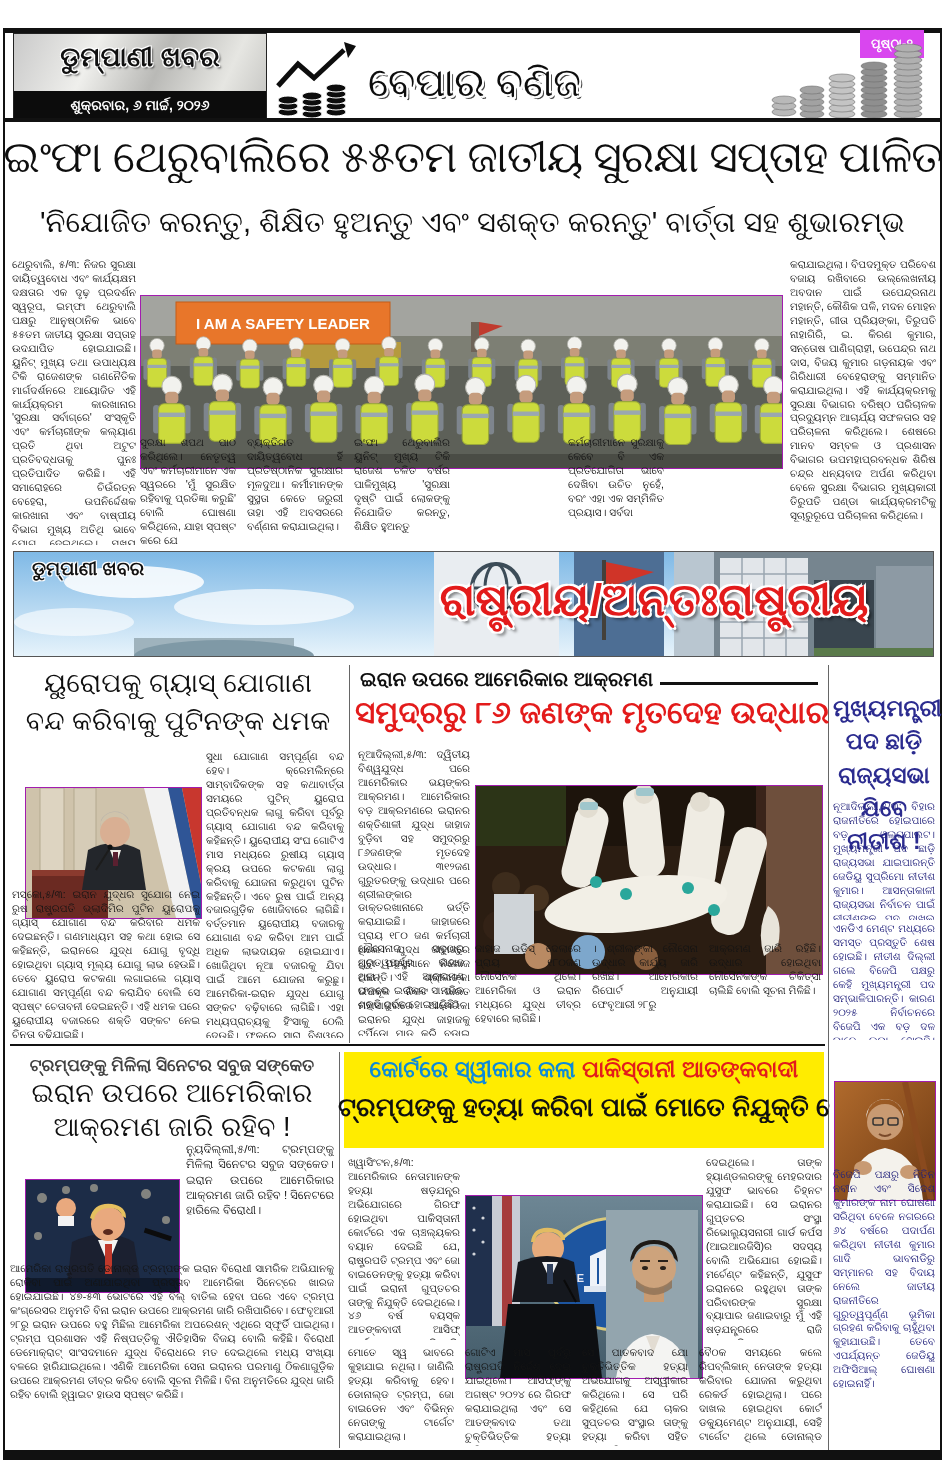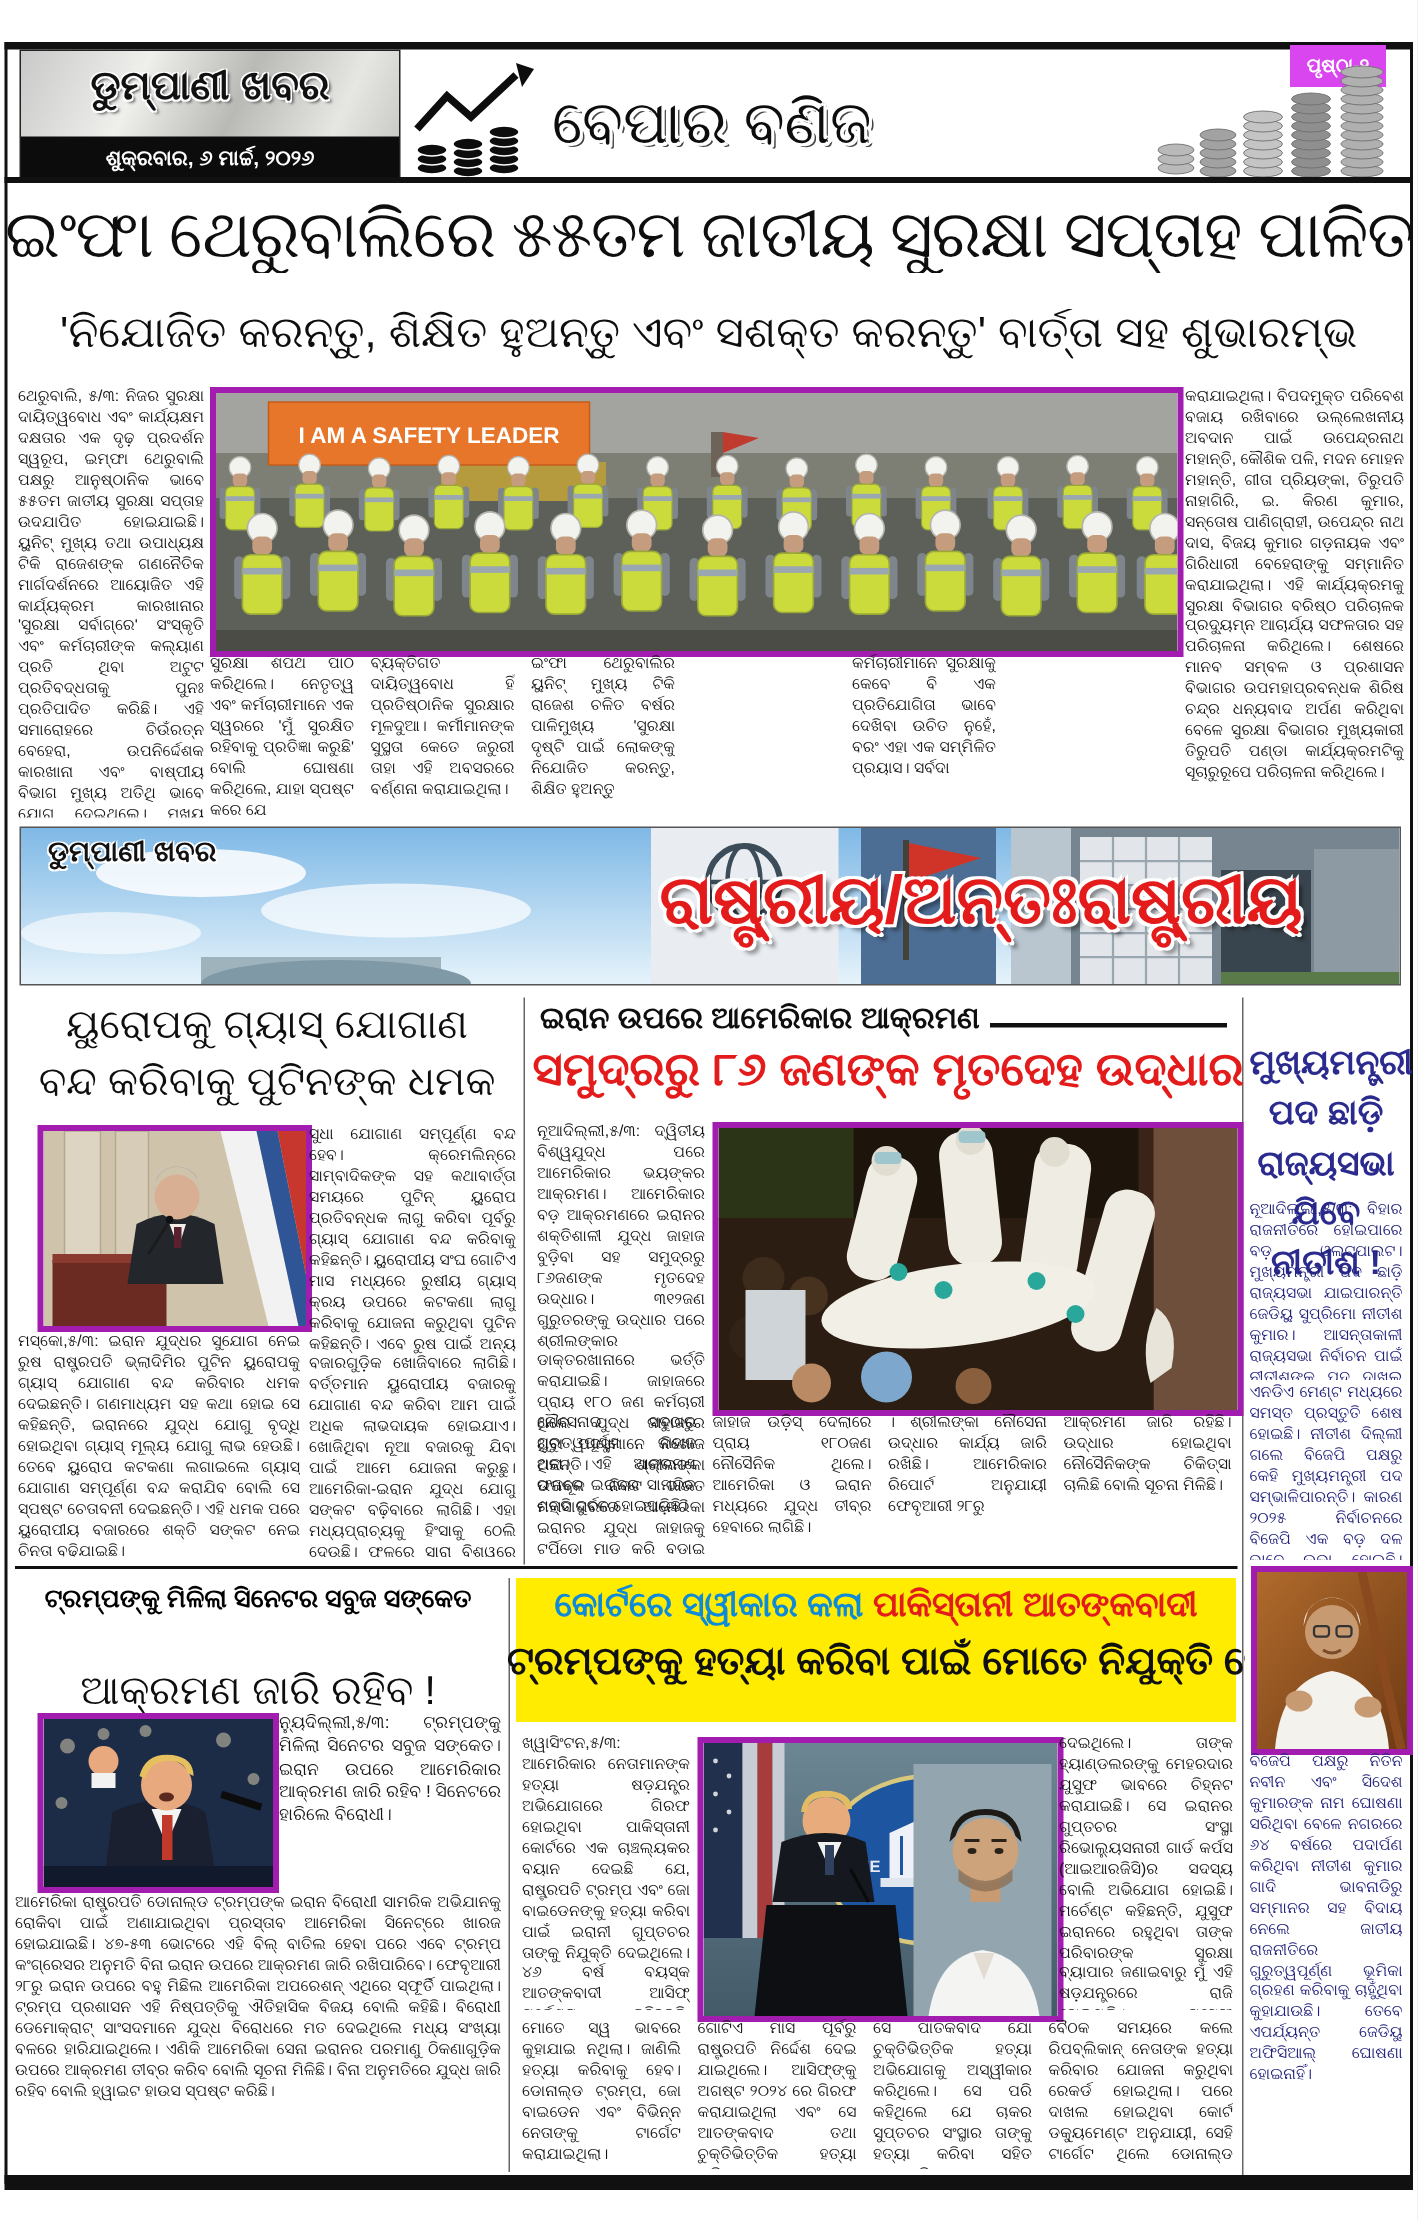--- a/index.html
+++ b/index.html
@@ -6,21 +6,21 @@
   #page{position:relative;width:945px;height:1480px;background:#ffffff;margin:0 auto;
         font-family:"Liberation Sans",sans-serif;overflow:hidden;}
   .abs{position:absolute;}
   .col{position:absolute;font-size:10.5px;line-height:1.33;text-align:justify;
        overflow:hidden;color:#141414;word-break:break-word;}
   .blue{color:#22227c;}
   .hrule{position:absolute;background:#111;}
   .vrule{position:absolute;background:#666;width:1px;}
   .headline{position:absolute;font-weight:normal;color:#0e0e0e;text-align:center;
             white-space:nowrap;overflow:hidden;}
-  .photo{position:absolute;overflow:hidden;border:4px solid #a21caf;}
+  .photo{position:absolute;overflow:hidden;border:1px solid #a21caf;margin-top:37px;}
   .photo svg{display:block;}
   #masthead-box{left:13px;top:33px;width:252px;height:85px;
      background:linear-gradient(115deg,#c9c9c9 0%,#efefec 30%,#b9b9b6 55%,#e6e6e2 80%,#c2c2bf 100%);
      border:1px solid #222;}
   #masthead-title{position:absolute;left:0;top:8px;width:100%;text-align:center;
      font-size:27px;font-weight:bold;color:#111;
      text-shadow:-1px -1px 0 #fff,1px -1px 0 #fff,-1px 1px 0 #fff,1px 1px 0 #fff,2px 2px 2px #555;}
   #masthead-date{position:absolute;left:0;bottom:0;width:100%;height:28px;background:#0c0c0c;
      color:#fff;font-size:14px;font-weight:bold;text-align:center;line-height:28px;margin-top:44px;}
   #page-badge{left:860px;top:30px;width:64px;height:28px;background:#d946ef;color:#fff;
@@ -38,21 +38,21 @@
      text-shadow:-1px -1px 0 #fff,1px -1px 0 #fff,-1px 1px 0 #fff,1px 1px 0 #fff;}
   .kicker-black{position:absolute;font-size:20px;font-weight:bold;color:#0e0e0e;white-space:nowrap;}
   .red-headline{position:absolute;font-weight:bold;color:#e31b1b;text-align:center;white-space:nowrap;}
   .blue-headline{position:absolute;font-weight:bold;color:#2b2b8f;text-align:center;}
   #yellow-banner{left:344px;top:1052px;width:480px;height:96px;background:#ffec00;}
   #yellow-line1{position:absolute;left:0;top:4px;width:100%;text-align:center;font-size:23px;
      font-weight:bold;white-space:nowrap;}
   #yellow-line1 .b{color:#0d8ad8;} #yellow-line1 .r{color:#e31b1b;}
   #yellow-line2{position:absolute;left:-6px;top:40px;width:492px;text-align:center;font-size:26px;
      font-weight:bold;color:#101010;white-space:nowrap;overflow:hidden;}
-  .kicker-red{position:absolute;font-size:17px;font-weight:bold;color:#000000;text-align:center;white-space:nowrap;}
+  .kicker-red{position:absolute;font-size:17px;font-weight:bold;color:#404040;text-align:center;white-space:nowrap;}
 </style>
 </head>
 <body>
 
 <div id="page">
 
   <div class="hrule" style="left:3px;top:28px;width:939px;height:5px;"></div>
   <div class="hrule" style="left:3px;top:28px;width:2px;height:1428px;"></div>
   <div class="hrule" style="left:940px;top:28px;width:2px;height:1428px;"></div>
   <div class="hrule" style="left:3px;top:1450px;width:939px;height:10px;"></div>
@@ -352,20 +352,21 @@
     </svg>
   </div>
 
   <div class="col blue" style="left:833px;top:1168px;width:102px;height:278px;">ବିଜେପି ପକ୍ଷରୁ ନିତିନ ନବୀନ ଏବଂ ସିଦେଶ କୁମାରଙ୍କ ନାମ ଘୋଷଣା ସରିଥିବା ବେଳେ ନଗରରେ ୬୪ ବର୍ଷରେ ପଦାର୍ପଣ କରିଥିବା ନୀତୀଶ କୁମାର ଗାଦି ଭାବନାଡିରୁ ସମ୍ମାନର ସହ ବିଦାୟ ନେଲେ ଜାତୀୟ ରାଜନୀତିରେ ଗୁରୁତ୍ୱପୂର୍ଣ୍ଣ ଭୂମିକା ଗ୍ରହଣ କରିବାକୁ ଚାହୁଁଥିବା କୁହାଯାଉଛି। ତେବେ ଏପର୍ଯ୍ୟନ୍ତ ଜେଡିୟୁ ଅଫିସିଆଲ୍ ଘୋଷଣା ହୋଇନାହିଁ।</div>
 
   <div class="hrule" style="left:10px;top:1044px;width:815px;height:2px;"></div>
 
   <div class="vrule" style="left:339px;top:1052px;height:396px;"></div>
 
   <div class="kicker-red" style="left:10px;top:1056px;width:324px;">ଟ୍ରମ୍ପଙ୍କୁ ମିଳିଲା ସିନେଟର ସବୁଜ ସଙ୍କେତ</div>
+  <div class="headline" style="left:10px;top:1078px;width:324px;font-size:27px;">ଇରାନ ଉପରେ ଆମେରିକାର</div>
   <div class="headline" style="left:10px;top:1112px;width:324px;font-size:27px;">ଆକ୍ରମଣ ଜାରି ରହିବ !</div>
 
   <div class="photo" style="left:25px;top:1142px;width:153px;height:112px;">
     <svg width="153" height="112" viewBox="0 0 153 112">
       <rect width="153" height="112" fill="#1c2c47"></rect>
       <g fill="#e8d9b8" opacity="0.5">
         <circle cx="16" cy="18" r="5"></circle>
           <circle cx="40" cy="10" r="4"></circle>
           <circle cx="120" cy="14" r="5"></circle>
           <circle cx="140" cy="40" r="4"></circle>

